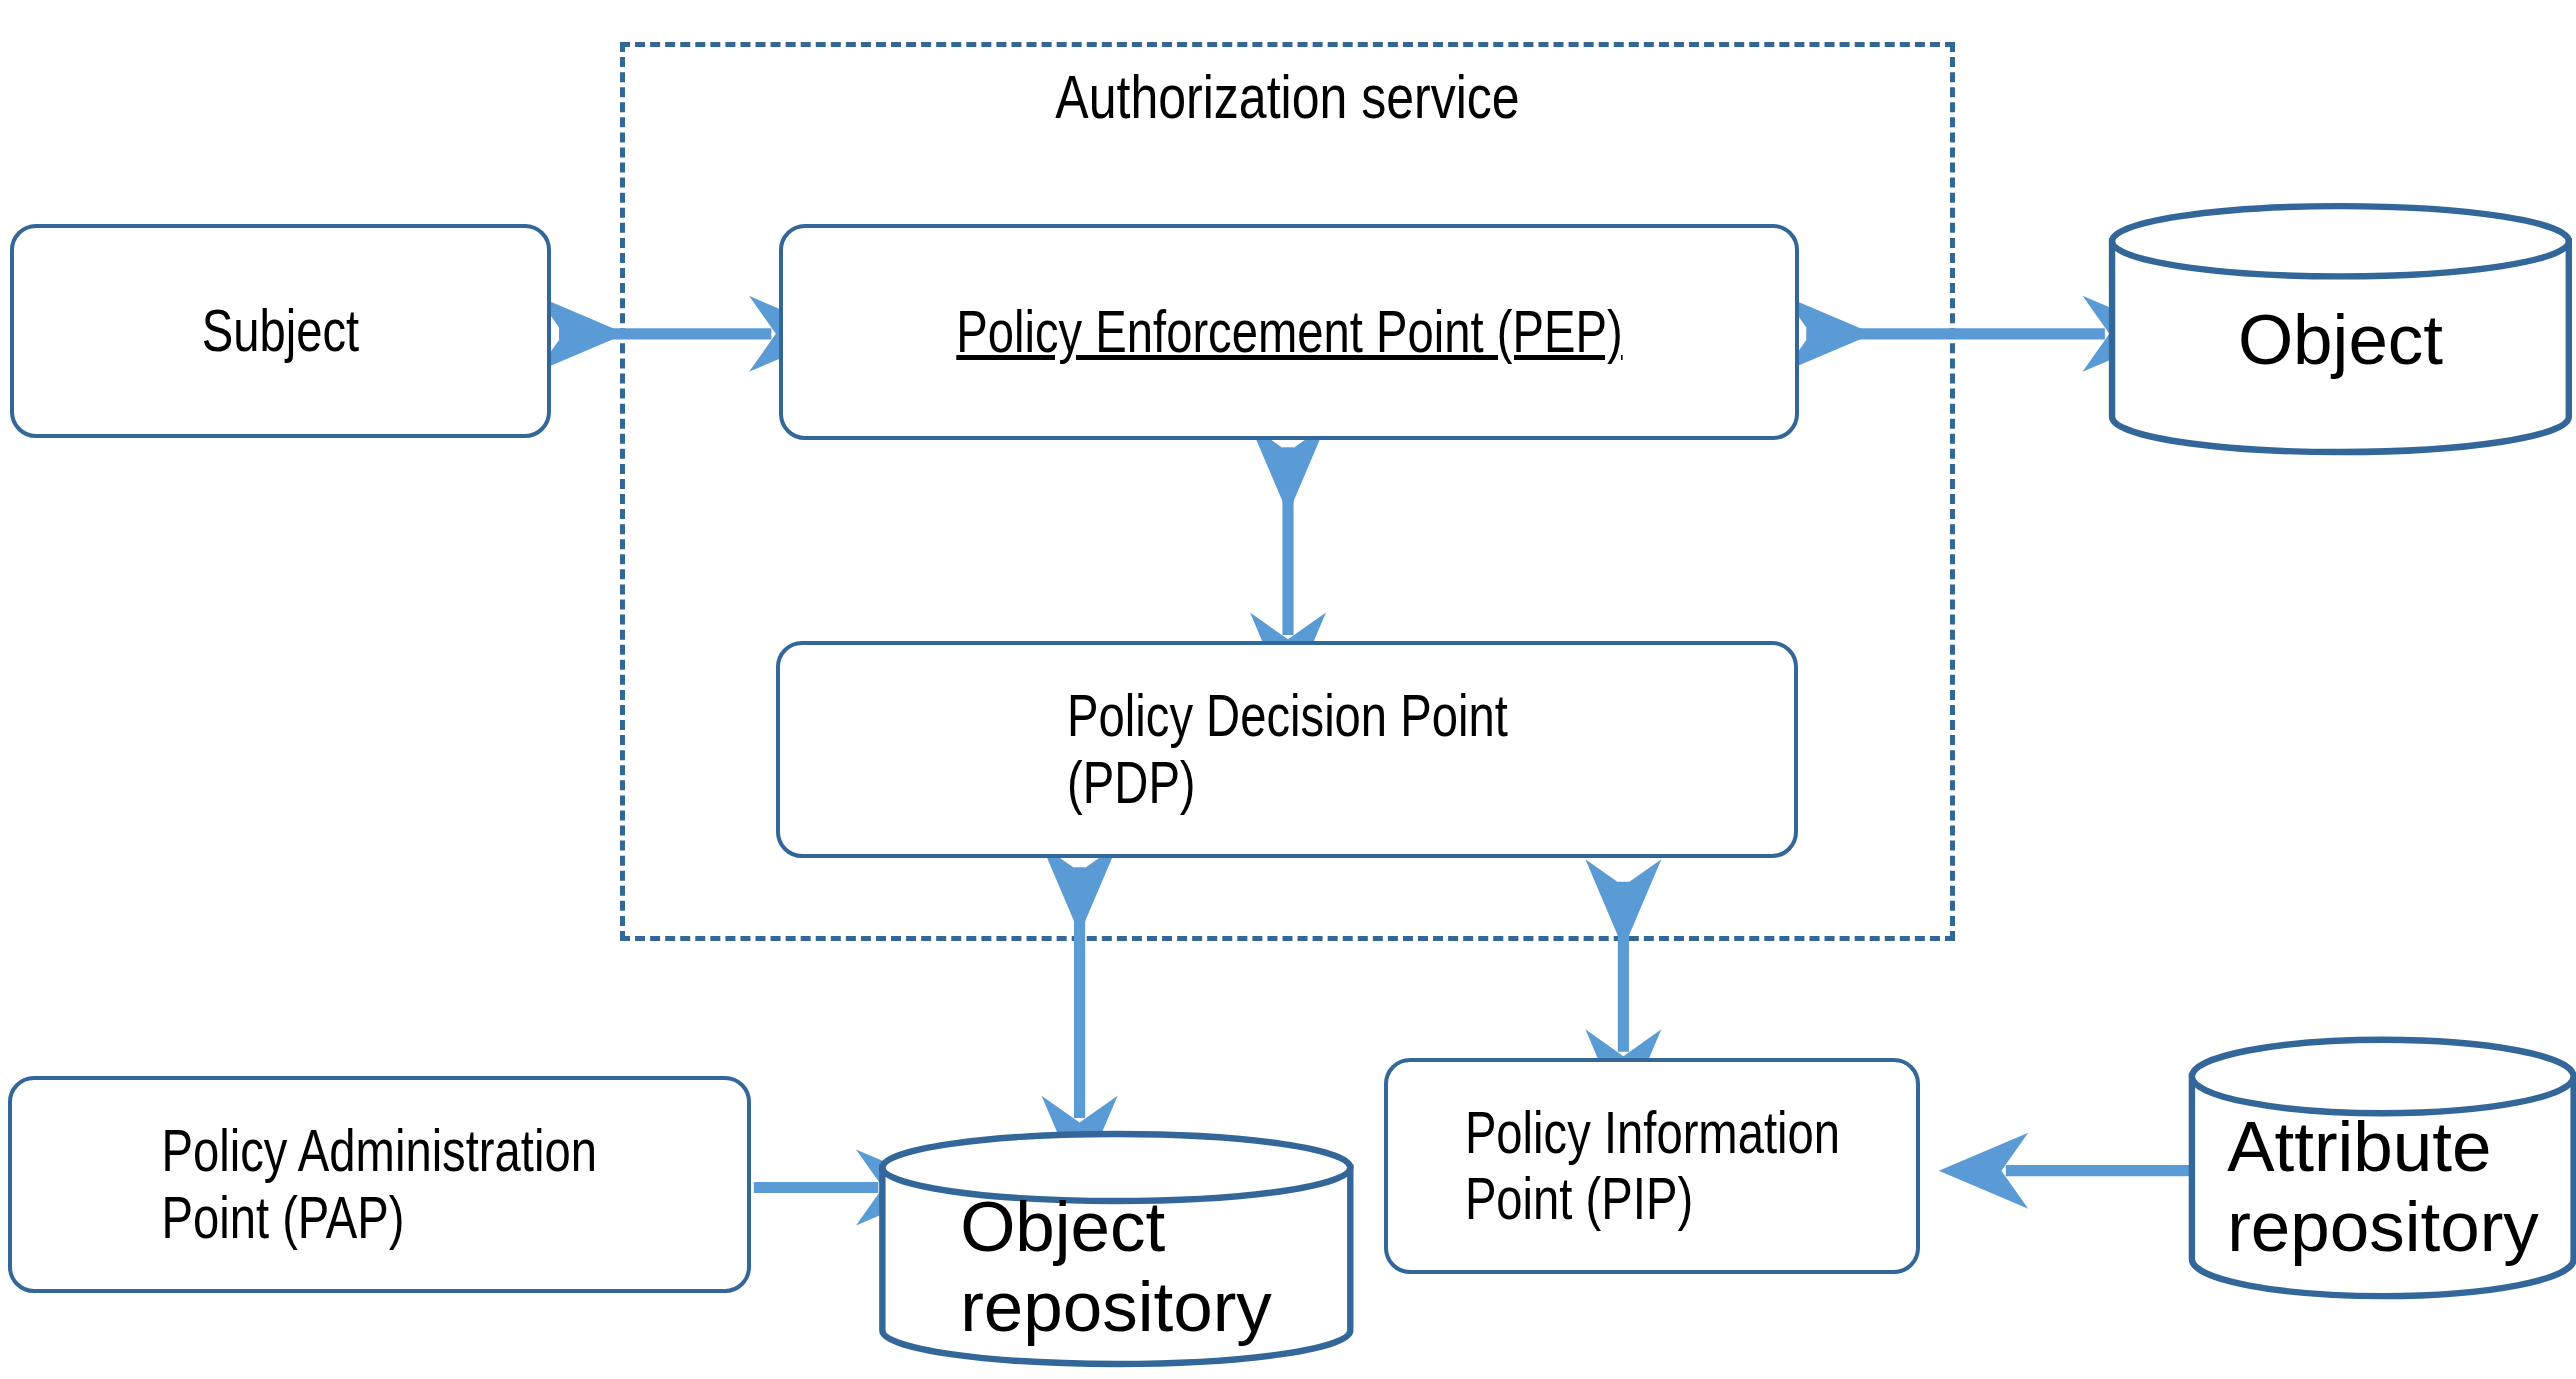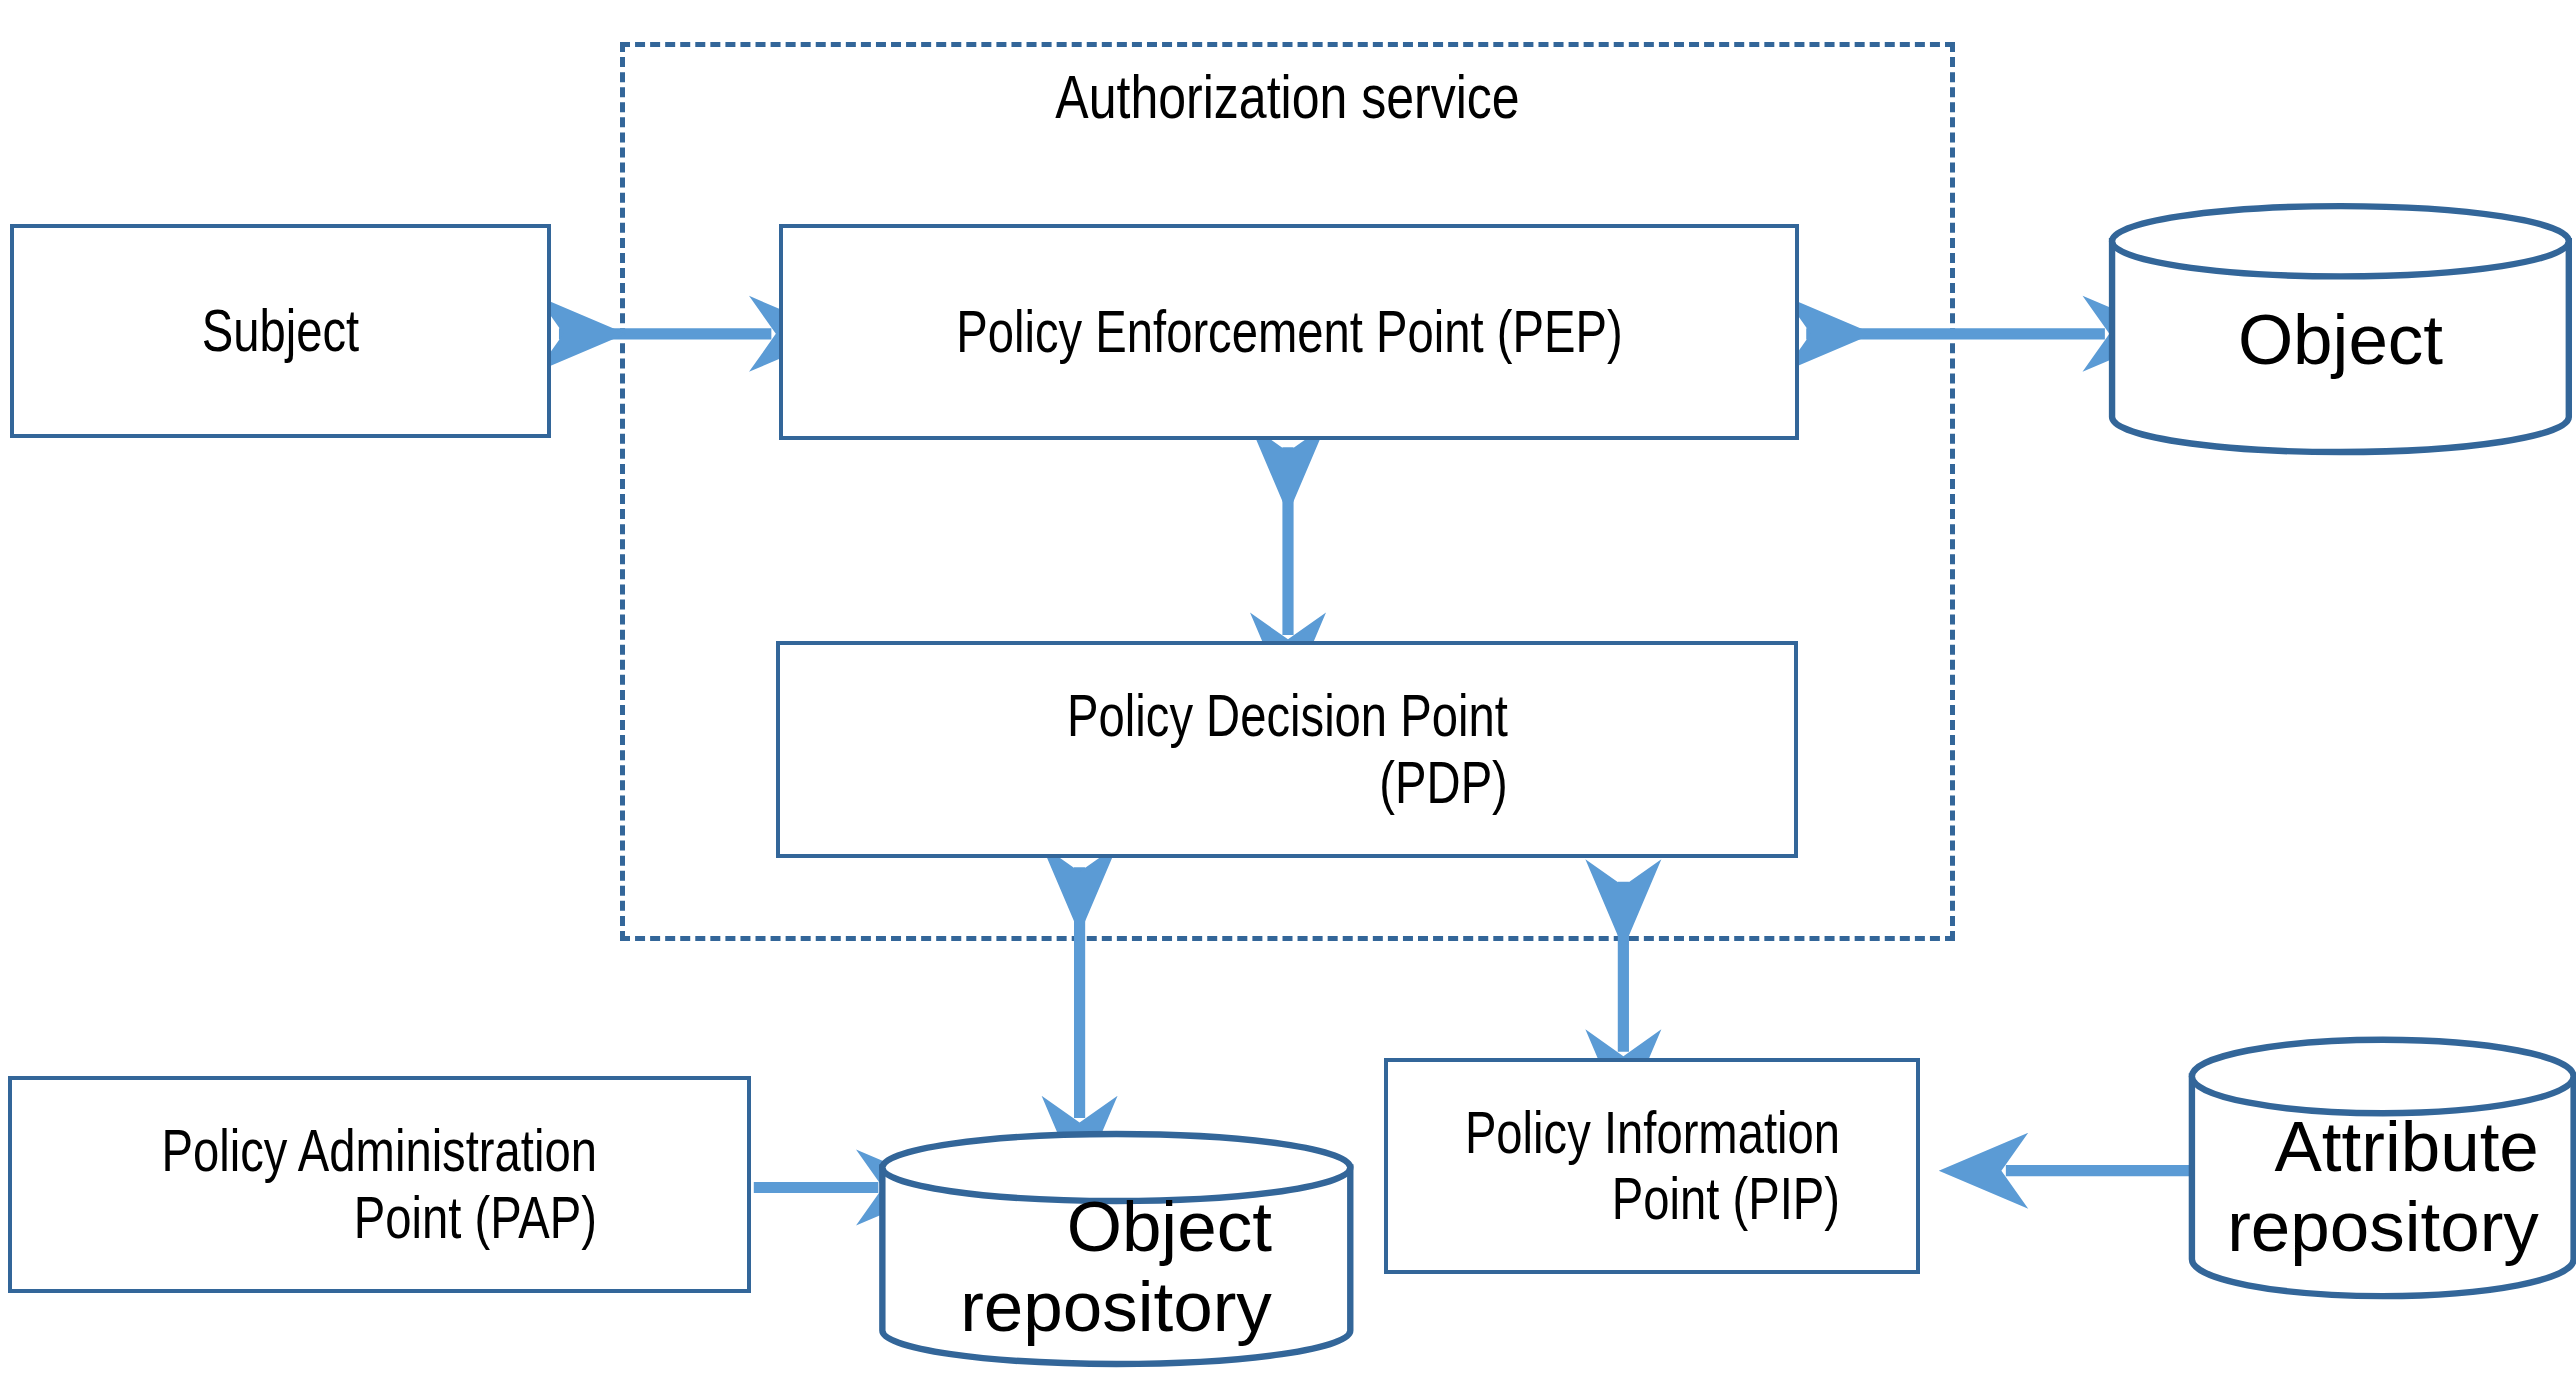--- a/index.html
+++ b/index.html
@@ -11,23 +11,24 @@
     overflow:hidden;
   }
   #canvas svg.layer{
     position:absolute;left:0;top:0;width:2576px;height:1380px;
     pointer-events:none;
   }
   .node{
     position:absolute;
     box-sizing:border-box;
     display:flex;align-items:center;justify-content:center;
-    text-align:right;
+    text-align:left;
     color:#000000;
     line-height:1.12;
+    border-radius:26px;
   }
   .rectnode{
     background:#ffffff;
     border:4px solid #336699;
   }
   .rectnode .lbl{
     font-family:"Liberation Sans Narrow","Liberation Sans",sans-serif;
     font-stretch:condensed;
     transform:scaleX(0.80);
     white-space:pre-line;
@@ -122,21 +123,21 @@
     <g>
       <path d="M2745,1348 L2745,1577 A239,46 0 0 0 3223,1577 L3223,1348 Z" fill="#ffffff" stroke="#336699" stroke-width="8"></path>
       <ellipse cx="2984" cy="1348" rx="239" ry="46" fill="#ffffff" stroke="#336699" stroke-width="8"></ellipse>
     </g>
   </svg>
 
   <div class="node rectnode" style="left:9.6px; top:224px; width:541px; height:214px;">
     <span class="lbl">Subject</span>
   </div>
 
-  <div class="node rectnode" style="left:779px; top:224px; width:1020px; height:216px;">
+  <div class="node rectnode" style="left:779px; top:224px; width:1020px; height:216px;text-decoration:underline;">
     <span class="lbl">Policy Enforcement Point (PEP)</span>
   </div>
 
   <div class="node cylnode" style="left:2112px; top:206px; width:457px; height:246px;">
     <span class="lbl" style="margin-top:22.4px;">Object</span>
   </div>
 
   <div class="node rectnode" style="left:776px; top:641px; width:1022px; height:217px;">
     <span class="lbl">Policy Decision Point
 (PDP)</span>

